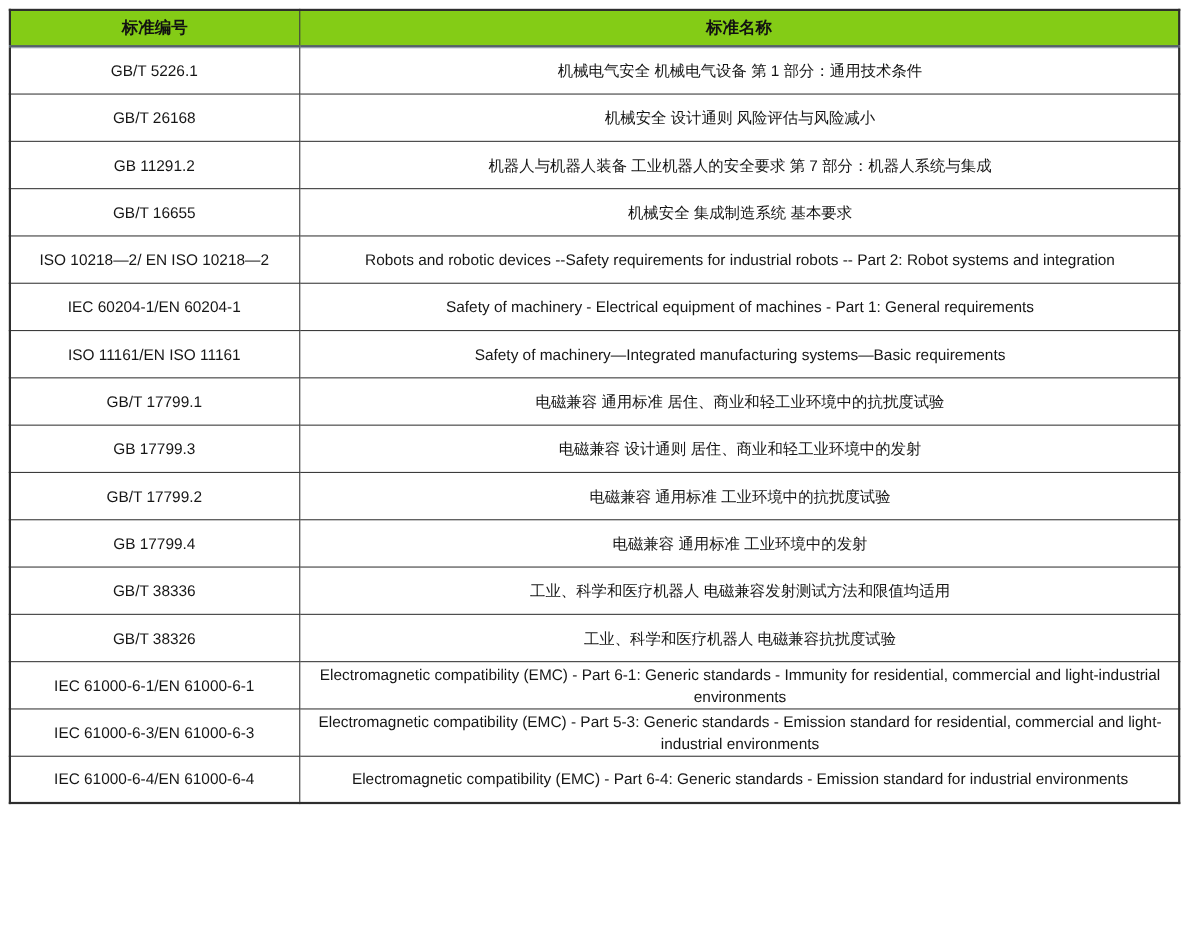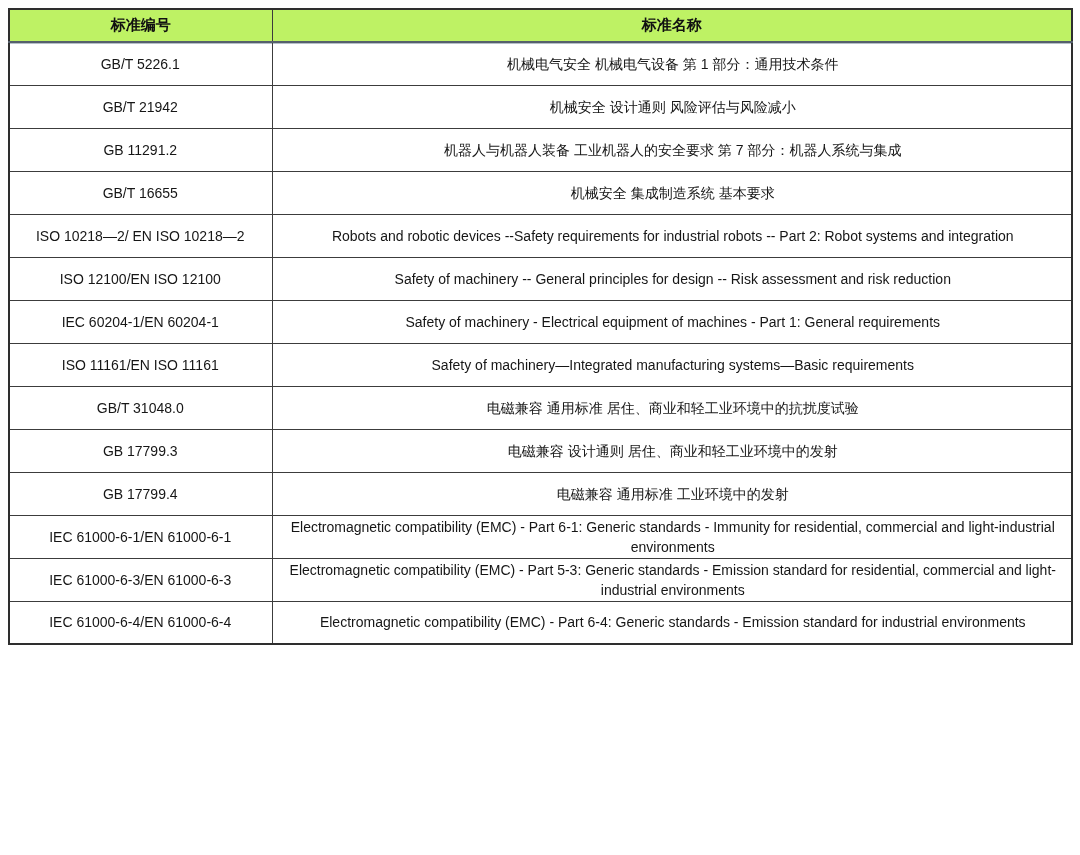--- a/index.html
+++ b/index.html
@@ -19,21 +19,21 @@
     position: absolute;
     left: 8px;
     top: 8px;
     width: 1065px;
     border-collapse: collapse;
     table-layout: fixed;
     border: 2px solid #2e2e2e;
   }
   col.code-col { width: 263px; }
   thead th {
-    background: #bef264;
+    background: #84cc16;
     height: 27px;
     font-size: 15px;
     font-weight: bold;
     color: #111111;
     text-align: center;
     border: 1px solid #3c3c3c;
     border-bottom: 2px solid #55606b;
     box-shadow: 0 2px 0 #b6bfc9;
     padding: 2px 4px;
   }
@@ -63,58 +63,66 @@
       <th>标准编号</th>
       <th>标准名称</th>
     </tr>
   </thead>
   <tbody>
     <tr>
       <td class="code">GB/T 5226.1</td>
       <td class="name">机械电气安全 机械电气设备 第 1 部分：通用技术条件</td>
     </tr>
     <tr>
-      <td class="code">GB/T 21942</td>
+      <td class="code">GB/T 26168</td>
       <td class="name">机械安全 设计通则 风险评估与风险减小</td>
     </tr>
     <tr>
       <td class="code">GB 11291.2</td>
       <td class="name">机器人与机器人装备 工业机器人的安全要求 第 7 部分：机器人系统与集成</td>
     </tr>
     <tr>
       <td class="code">GB/T 16655</td>
       <td class="name">机械安全 集成制造系统 基本要求</td>
     </tr>
     <tr>
       <td class="code">ISO 10218—2/ EN ISO 10218—2</td>
       <td class="name">Robots and robotic devices --Safety requirements for industrial robots -- Part 2: Robot systems and integration</td>
     </tr>
     <tr>
-      <td class="code">ISO 12100/EN ISO 12100</td>
-      <td class="name">Safety of machinery -- General principles for design -- Risk assessment and risk reduction</td>
-    </tr>
-    <tr>
       <td class="code">IEC 60204-1/EN 60204-1</td>
       <td class="name">Safety of machinery - Electrical equipment of machines - Part 1: General requirements</td>
     </tr>
     <tr>
       <td class="code">ISO 11161/EN ISO 11161</td>
       <td class="name">Safety of machinery—Integrated manufacturing systems—Basic requirements</td>
     </tr>
     <tr>
-      <td class="code">GB/T 31048.0</td>
+      <td class="code">GB/T 17799.1</td>
       <td class="name">电磁兼容 通用标准 居住、商业和轻工业环境中的抗扰度试验</td>
     </tr>
     <tr>
       <td class="code">GB 17799.3</td>
       <td class="name">电磁兼容 设计通则 居住、商业和轻工业环境中的发射</td>
     </tr>
     <tr>
+      <td class="code">GB/T 17799.2</td>
+      <td class="name">电磁兼容 通用标准 工业环境中的抗扰度试验</td>
+    </tr>
+    <tr>
       <td class="code">GB 17799.4</td>
       <td class="name">电磁兼容 通用标准 工业环境中的发射</td>
+    </tr>
+    <tr>
+      <td class="code">GB/T 38336</td>
+      <td class="name">工业、科学和医疗机器人 电磁兼容发射测试方法和限值均适用</td>
+    </tr>
+    <tr>
+      <td class="code">GB/T 38326</td>
+      <td class="name">工业、科学和医疗机器人 电磁兼容抗扰度试验</td>
     </tr>
     <tr>
       <td class="code">IEC 61000-6-1/EN 61000-6-1</td>
       <td class="name">Electromagnetic compatibility (EMC) - Part 6-1: Generic standards - Immunity for residential, commercial and light-industrial environments</td>
     </tr>
     <tr>
       <td class="code">IEC 61000-6-3/EN 61000-6-3</td>
       <td class="name">Electromagnetic compatibility (EMC) - Part 5-3: Generic standards - Emission standard for residential, commercial and light-industrial environments</td>
     </tr>
     <tr>

